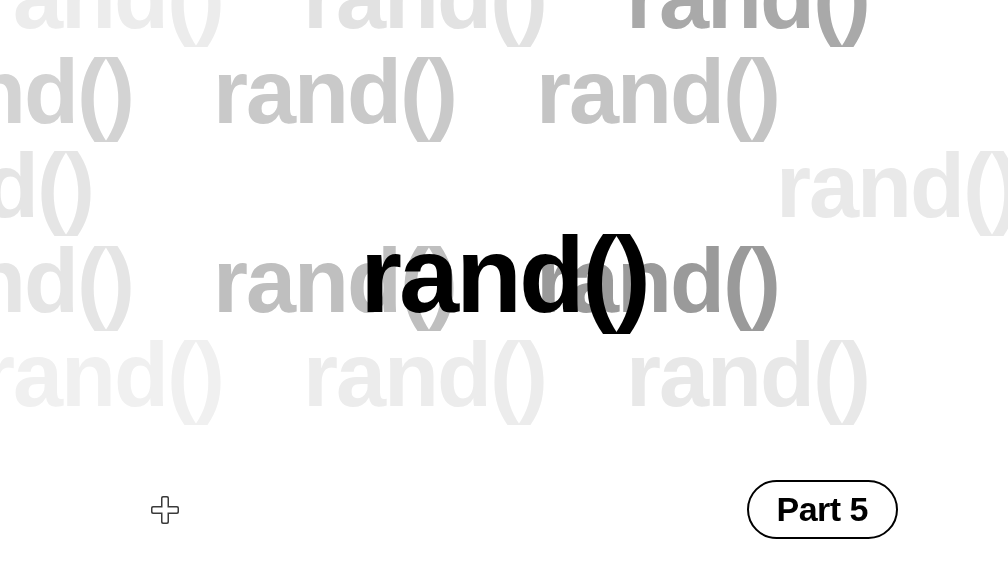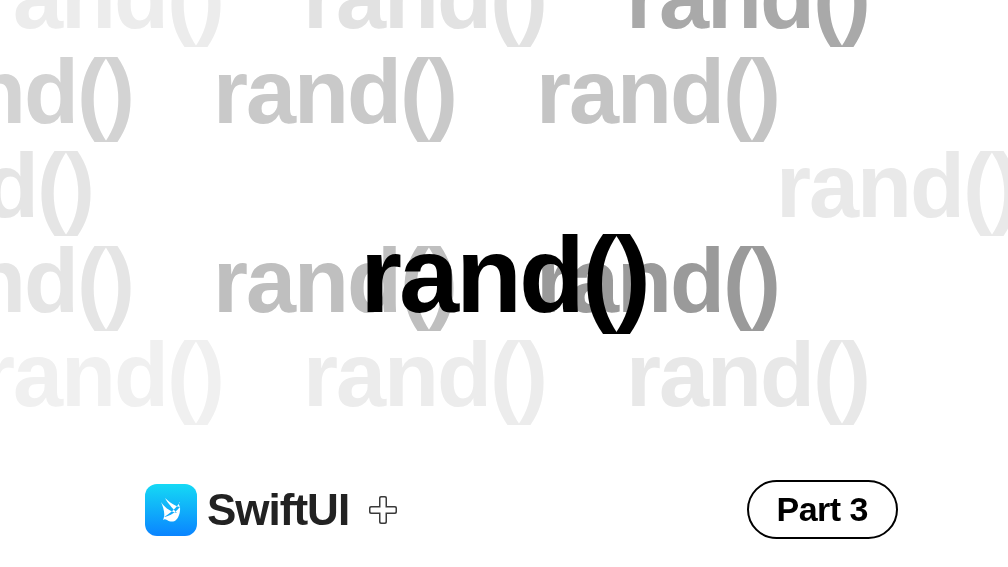--- a/index.html
+++ b/index.html
@@ -132,31 +132,23 @@
       <span class="bg-word" style="color: rgb(240, 240, 240); margin-left: 60px;">rand()</span>
       <span class="bg-word" style="color: rgb(236, 236, 236);">rand()</span>
       <span class="bg-word" style="color: rgb(232, 232, 232);">rand()</span>
     </div>
   </div>
 
 <div class="main-title">rand()</div>
 
 <div class="footer">
   <div class="tech-group">
-    <div class="tech-item">
-      <div class="icon-box swift-icon">
-        <svg width="36" height="36" viewBox="0 0 36 36" fill="none">
-          <path d="M27 10 C24 15 18 21 11 25 C15 24.5 21 22 27 15 C27 15 28 23 23 28 C21 30 17 30 14 28 C12.5 27 11 27 10 28 C13 22 10 15 8 10 C12 16 18 20 24 21 C20 17 14 10 12 6 C18 12 25 15 27 15 C26 13 25 11 27 10 Z" fill="#ffffff"></path>
-        </svg>
-      </div>
-      <span class="tech-label">SwiftUI</span>
-    </div>
     <div class="plus-icon">
       <svg width="36" height="36" viewBox="0 0 36 36">
         <rect x="14" y="4" width="8" height="28" rx="2" fill="#3a3a3a"></rect>
         <rect x="4" y="14" width="28" height="8" rx="2" fill="#3a3a3a"></rect>
         <rect x="15.5" y="5.5" width="5" height="25" rx="1" fill="#ffffff"></rect>
         <rect x="5.5" y="15.5" width="25" height="5" rx="1" fill="#ffffff"></rect>
       </svg>
     </div>
   </div>
-  <div class="part-badge">Part 3</div>
+  <div class="part-badge">Part 5</div>
 </div>
 
 </body></html>

